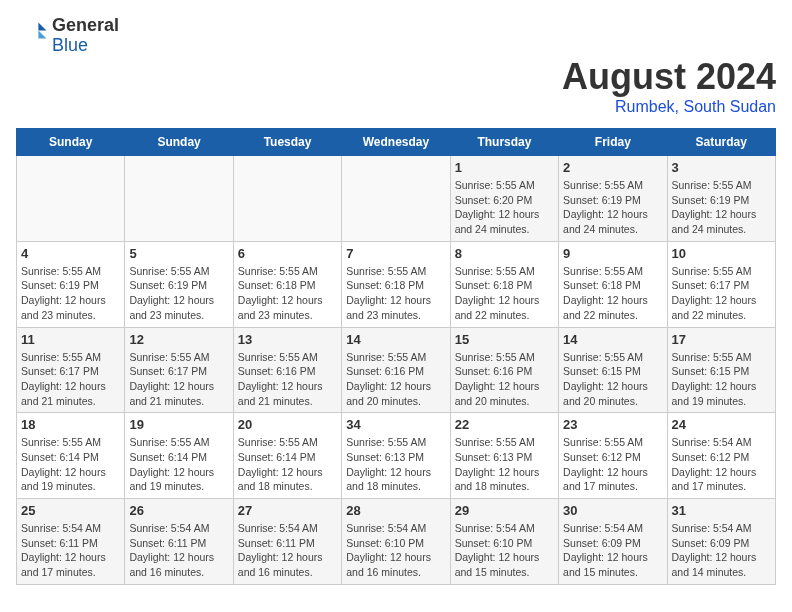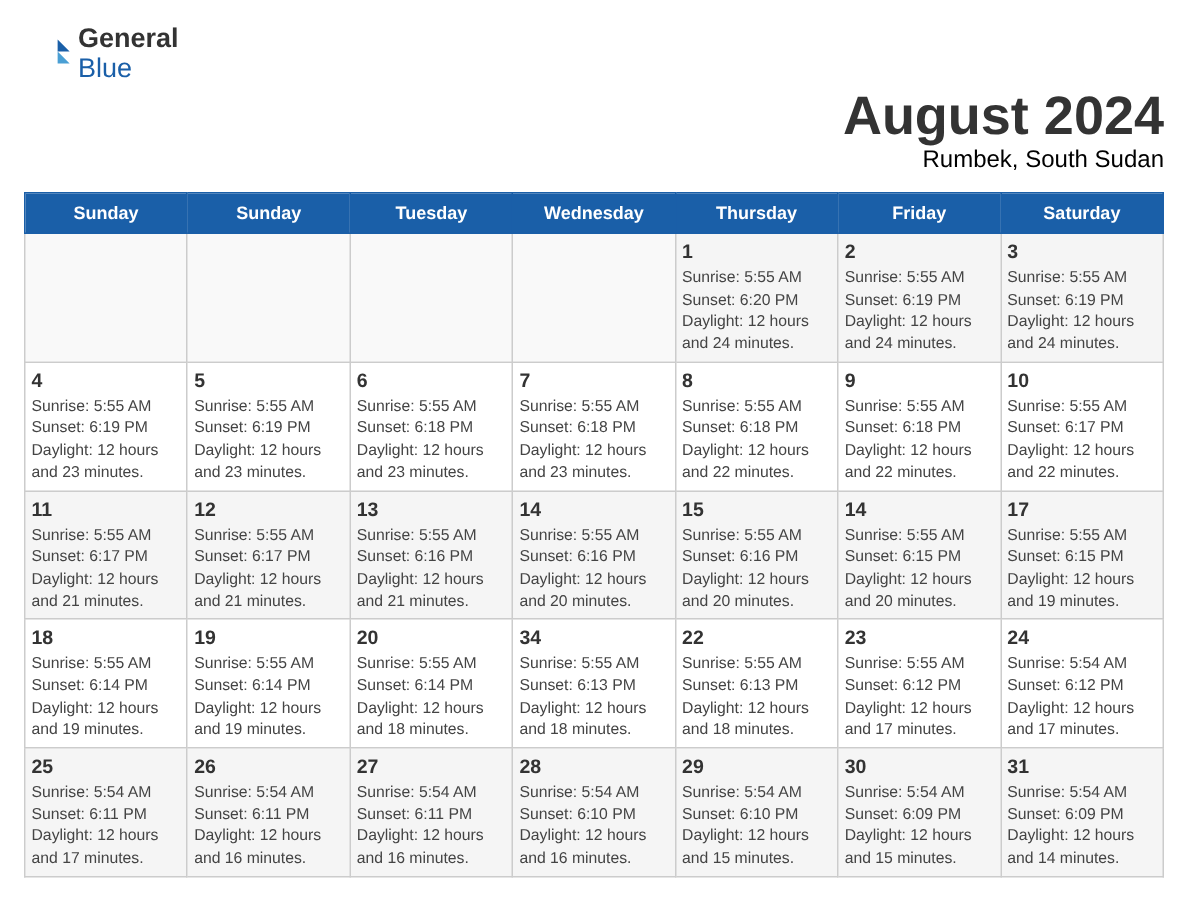--- a/index.html
+++ b/index.html
@@ -11,21 +11,21 @@
       padding: 16px;
     }
     .header-area {
       display: flex;
       justify-content: space-between;
       align-items: flex-start;
       margin-bottom: 12px;
     }
     .logo {
       display: flex;
-      align-items: center;
+      align-items: flex-start;
       gap: 4px;
     }
     .logo-text {
       display: flex;
       flex-direction: column;
       line-height: 1.1;
     }
     .logo-general {
       font-size: 18px;
       font-weight: bold;
@@ -44,21 +44,21 @@
       text-align: right;
       margin-top: 40px;
     }
     .month-year {
       font-size: 36px;
       font-weight: bold;
       color: #333;
     }
     .location {
       font-size: 16px;
-      color: #000000;
+      color: #1d4ed8;
       text-align: right;
     }
     .calendar {
       width: 100%;
       border-collapse: collapse;
       font-size: 11px;
     }
     .calendar thead th {
       background: #1a5fa8;
       color: #fff;

